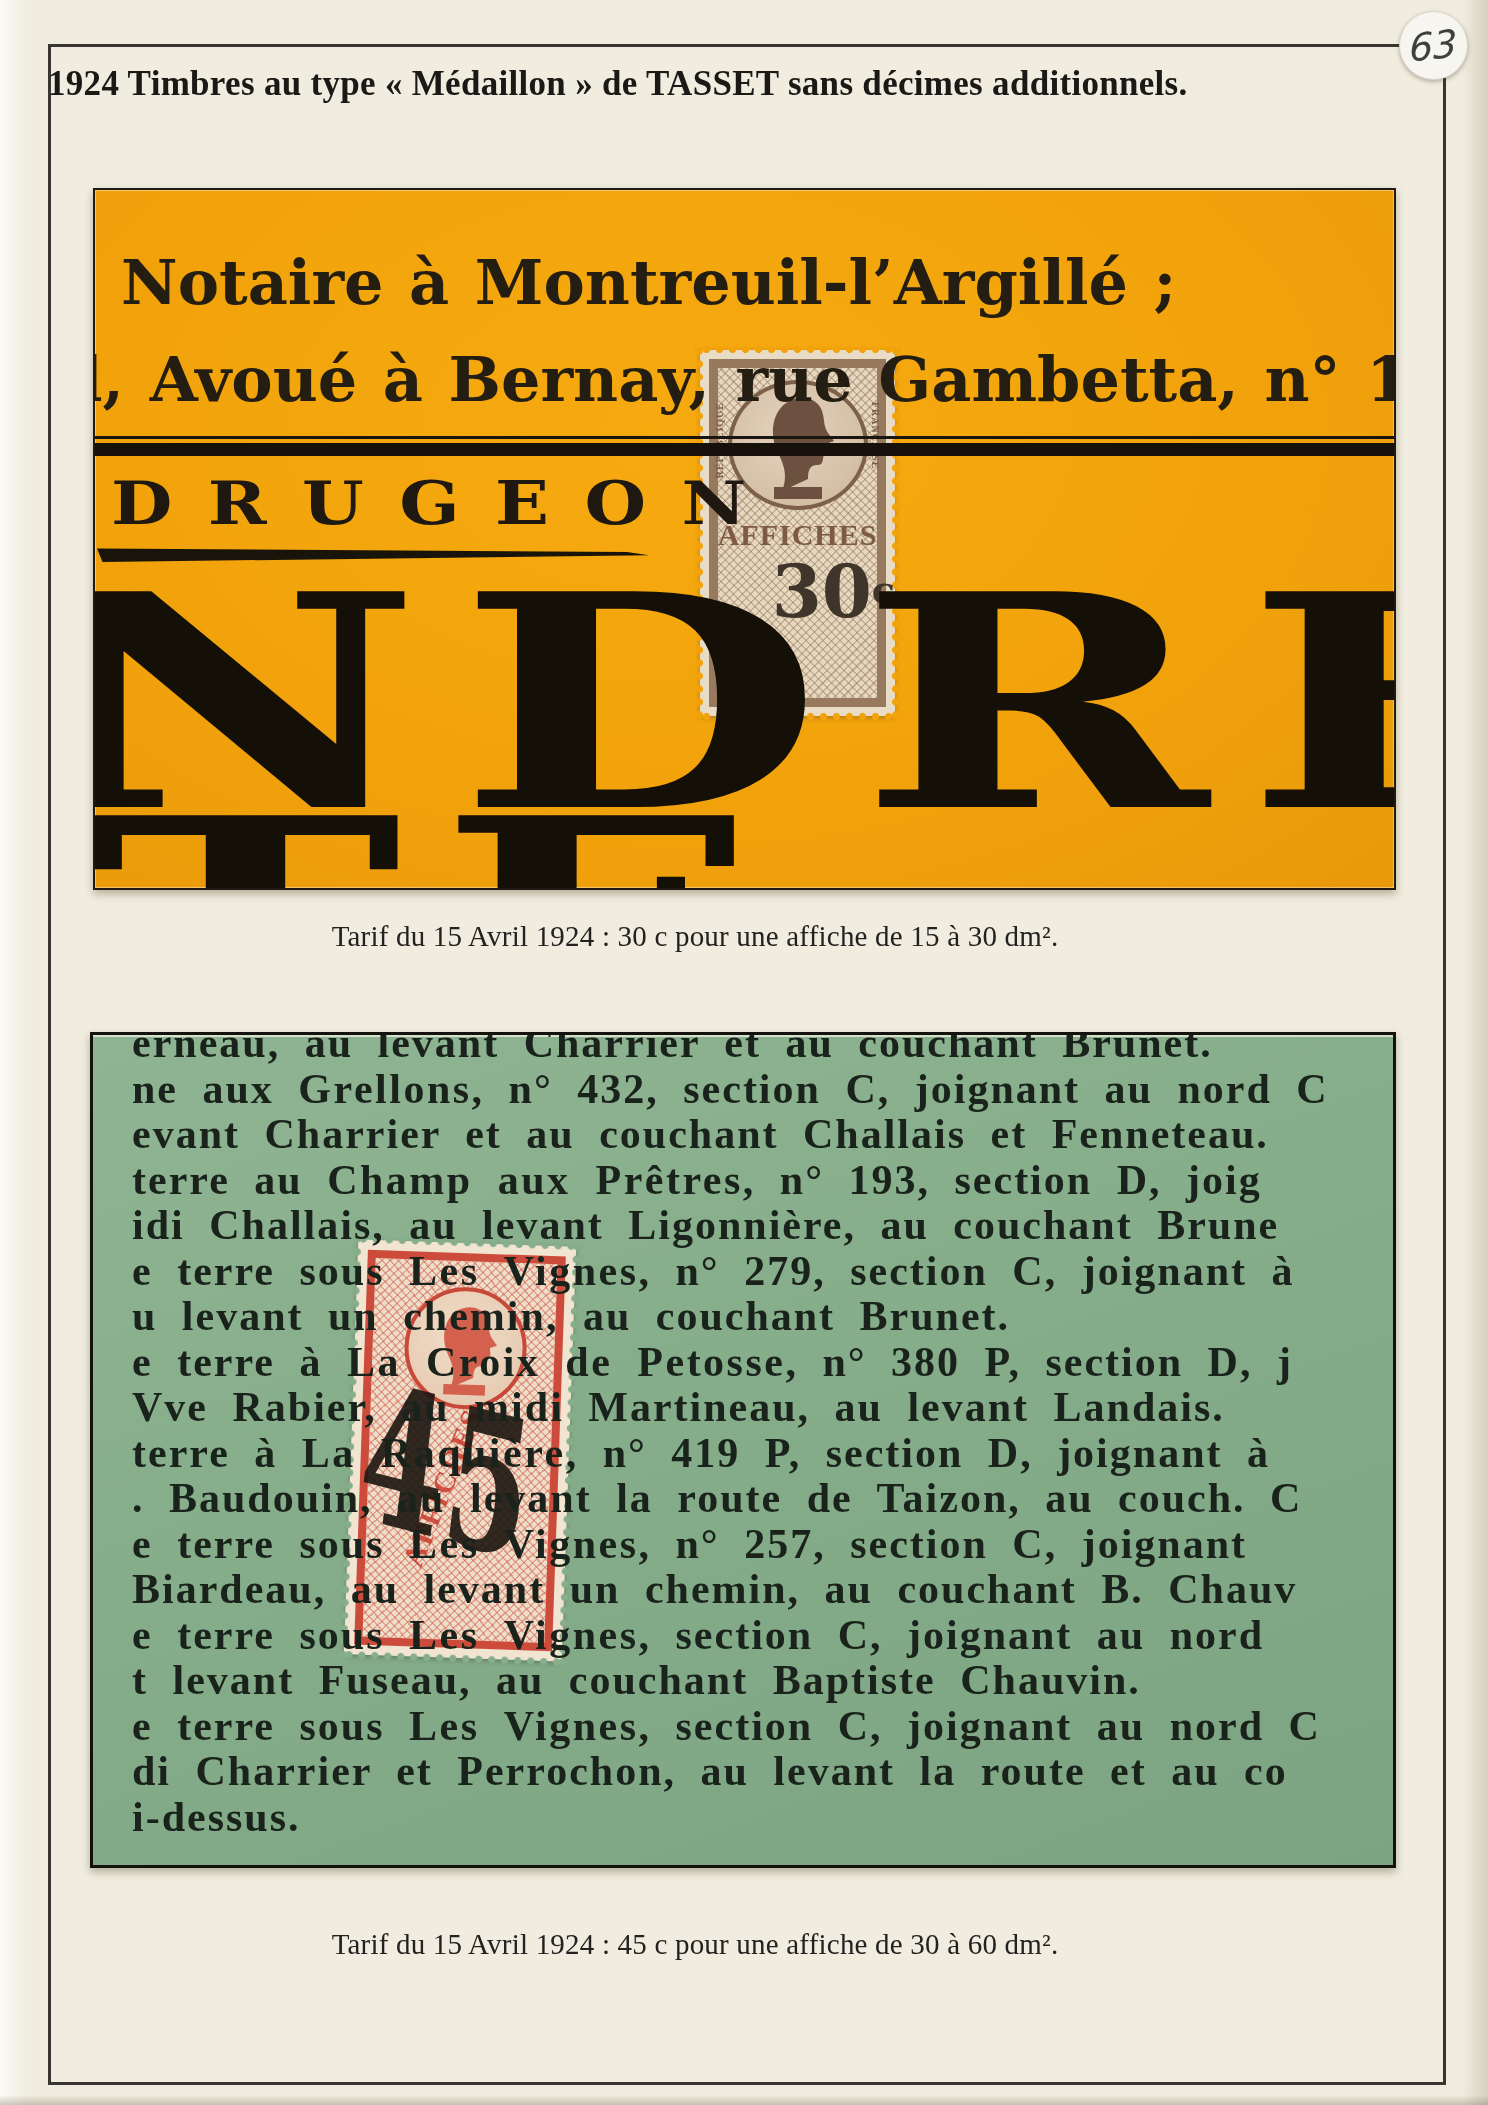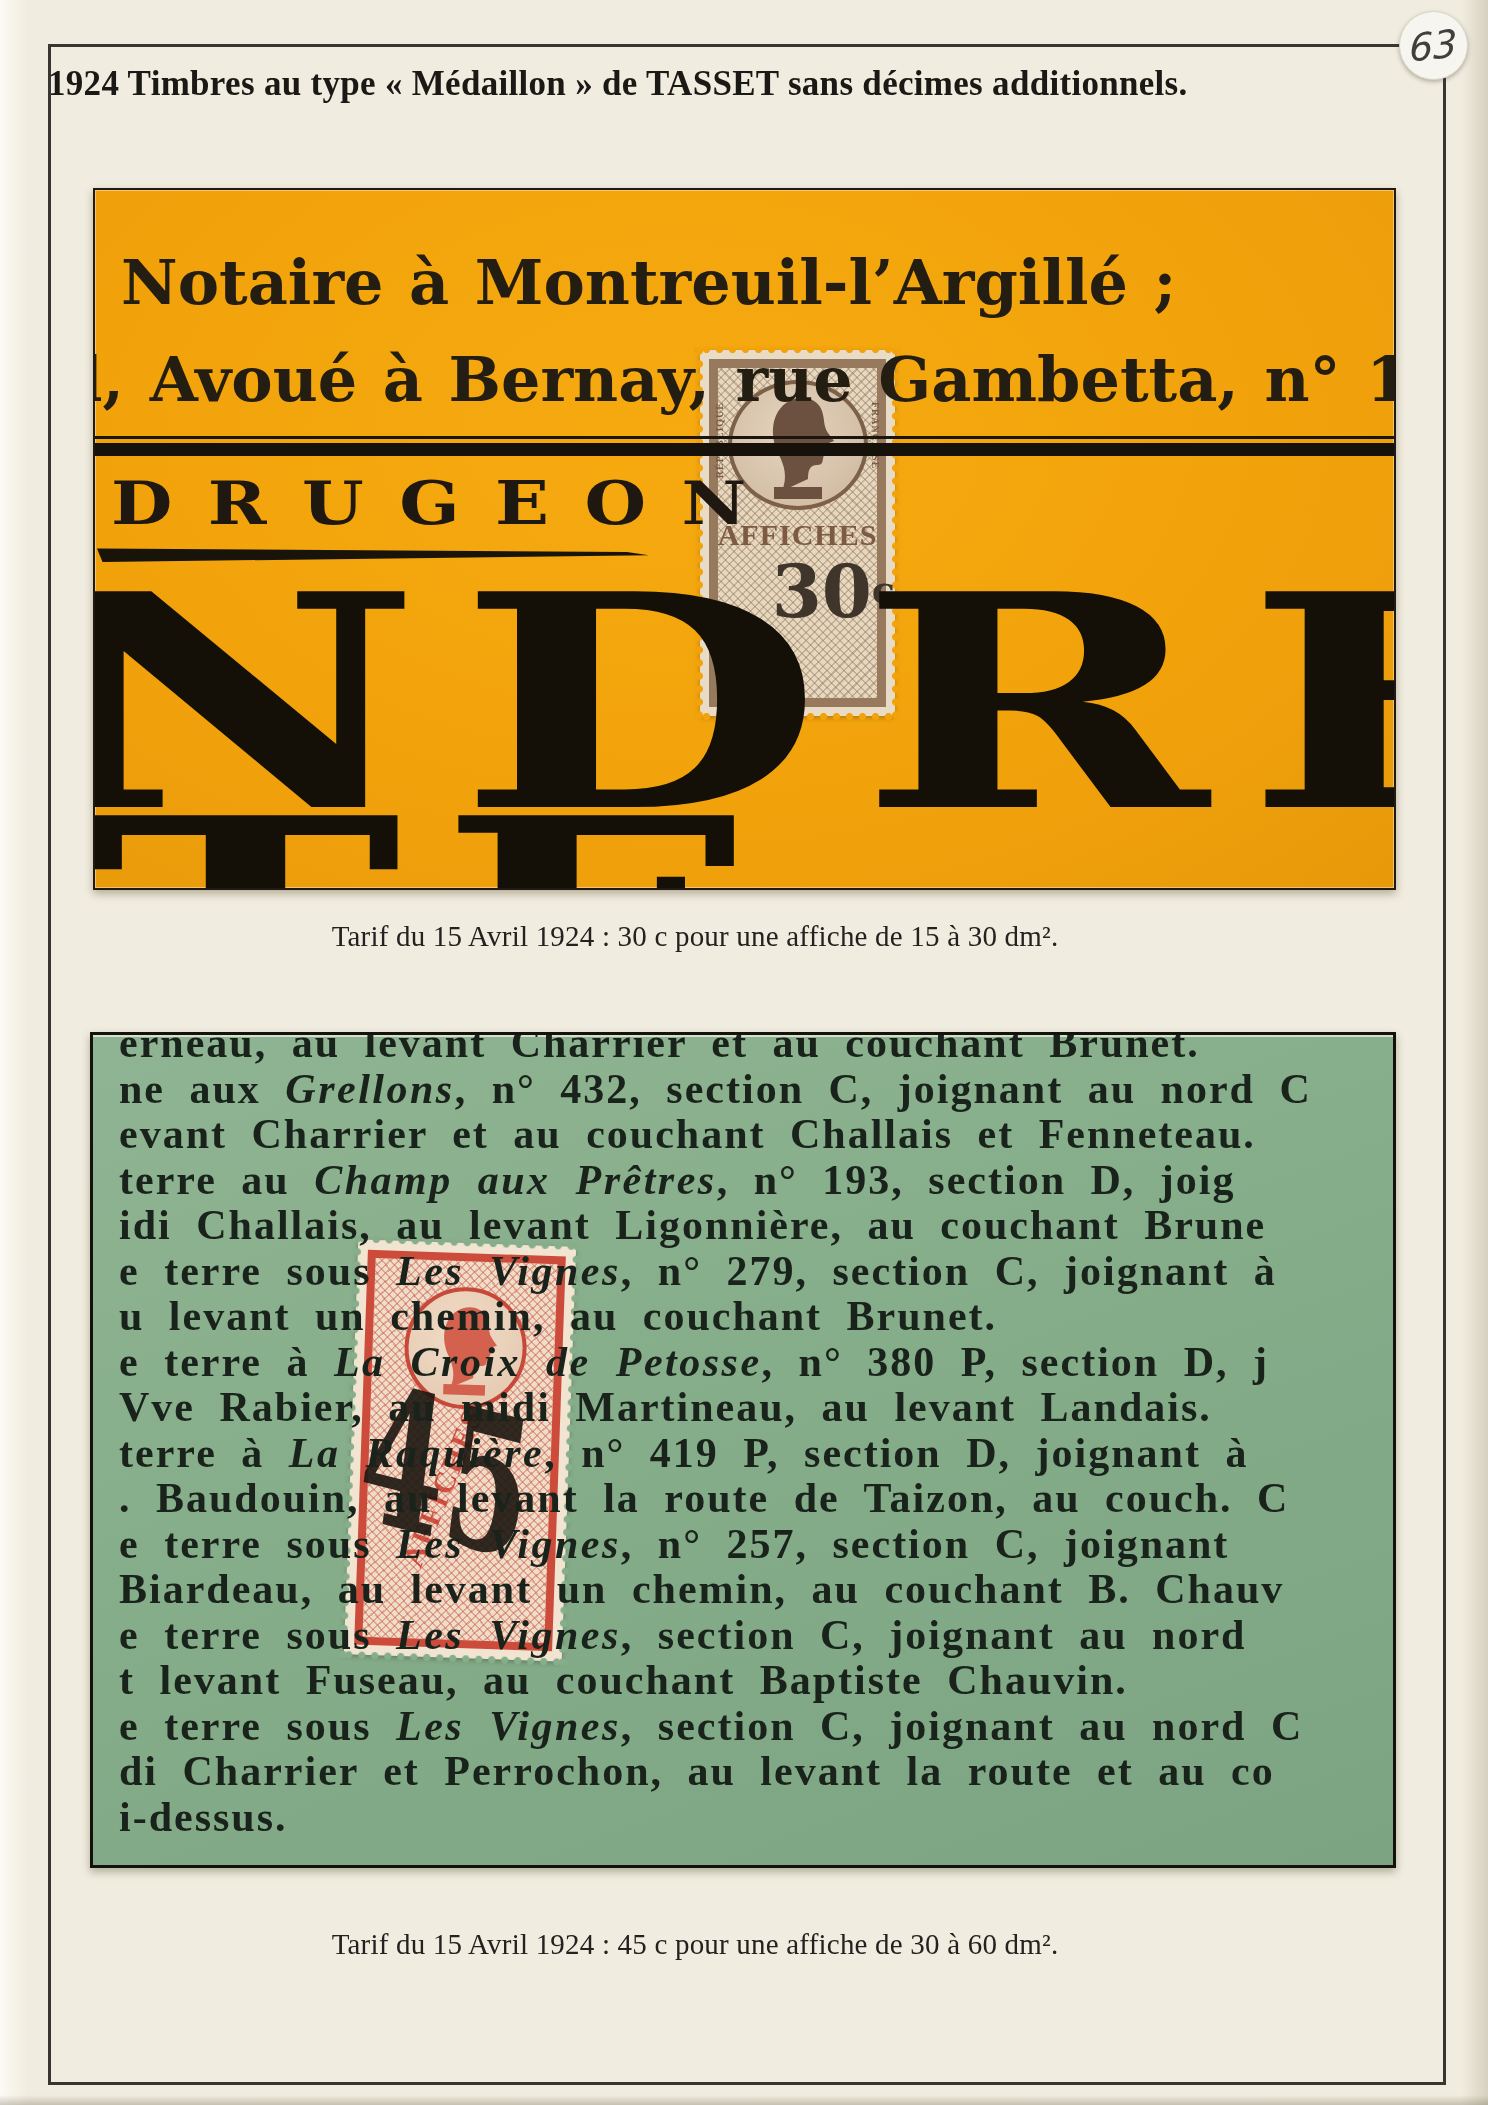--- a/index.html
+++ b/index.html
@@ -81,25 +81,25 @@
   .stamp-red .medallion{left:50px;top:44px;width:122px;height:122px;border:4px solid #c84939;
         background:radial-gradient(circle at 45% 40%,#f0ddc8,#e4c5ac);}
   .r-over{position:absolute;left:8px;top:228px;width:170px;text-align:center;z-index:2;
         font-weight:700;font-size:30px;letter-spacing:2px;color:rgba(198,48,33,.78);
         transform:rotate(-70deg);font-family:"Liberation Serif",serif;}
   .r-value{position:absolute;left:20px;top:118px;z-index:3;font-family:"DejaVu Serif",serif;font-weight:700;
         font-size:190px;line-height:1;letter-spacing:2px;color:rgba(30,25,18,.92);
         transform:scaleX(.64) rotate(8deg);transform-origin:left top;}
 
   
-  .gtext{position:absolute;left:2px;right:0;top:8px;z-index:3;padding-left:24px;}
+  .gtext{position:absolute;left:15px;right:0;top:8px;z-index:3;padding-left:24px;}
   .gline{white-space:nowrap;line-height:45.5px;font-family:"Liberation Serif",serif;font-weight:700;
         font-size:42px;color:var(--green-ink,#1a231b);letter-spacing:2px;word-spacing:12px;}
   .gline:first-child{margin-top:-22px;}
-  .gline .it{font-style:italic;letter-spacing:2.5px;}
+  .gline .it{letter-spacing:2.5px;}
 
   .caption{position:absolute;left:48px;width:1294px;text-align:center;font-size:29px;
         color:var(--caption-ink,#232220);letter-spacing:.2px;}
   .cap1{top:920px;} .cap2{top:1928px;}
 
   .profile{display:block;}
 </style>
 </head>
 <body>
 

